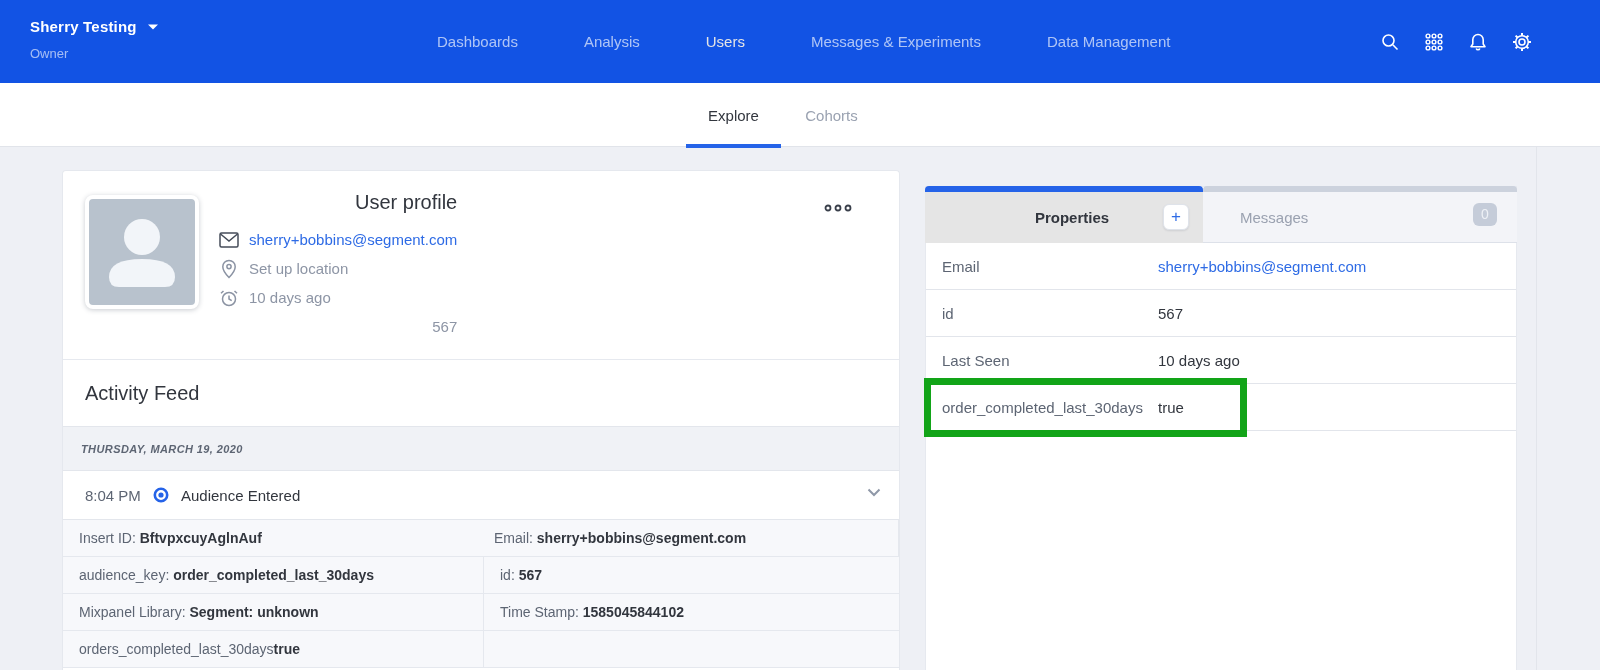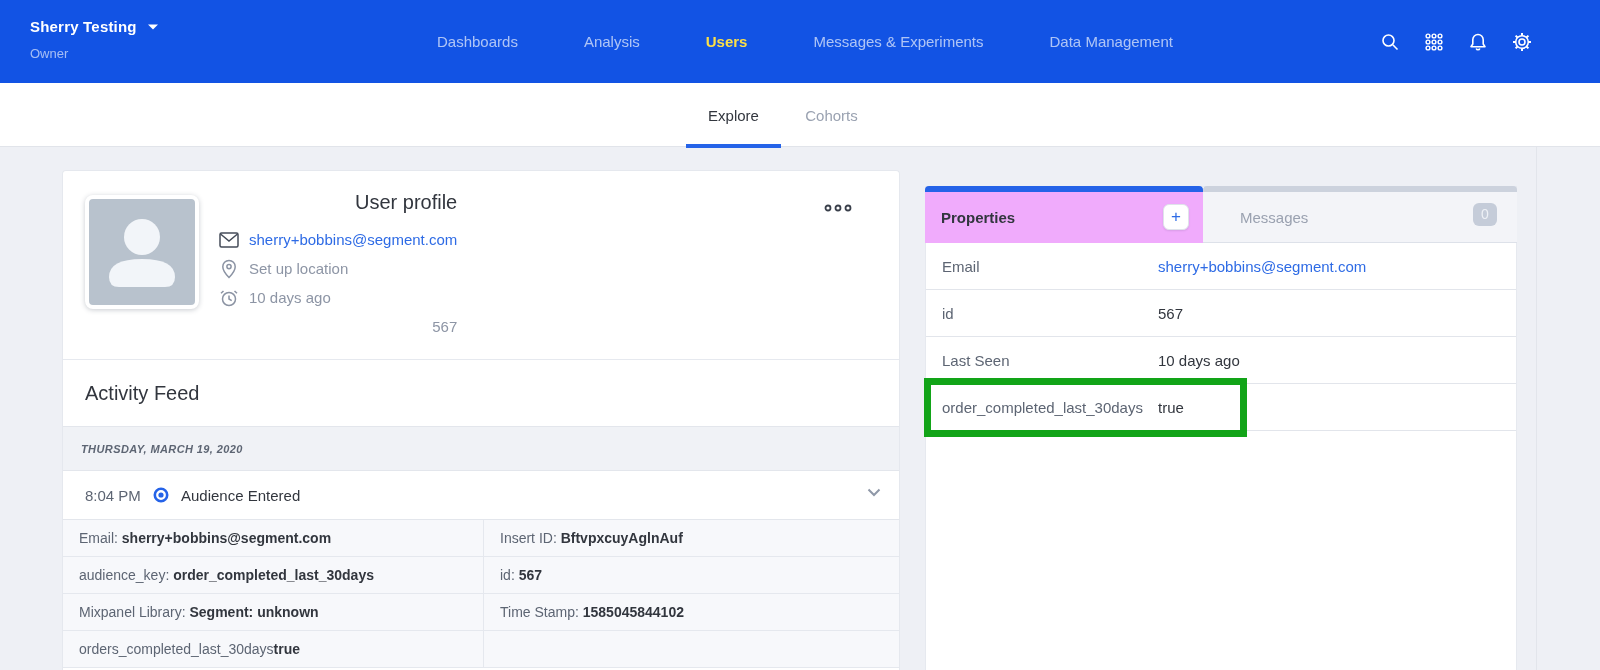--- a/index.html
+++ b/index.html
@@ -8,21 +8,21 @@
   .stage { position:relative; width:1600px; height:670px; }
 
   
   .header { position:absolute; left:0; top:0; width:1600px; height:83px; background:#1253e4; }
   .brand { position:absolute; left:30px; top:18px; color:#fff; }
   .brand-top { display:flex; align-items:center; gap:10px; cursor:pointer; }
   .brand-name { font-size:15px; font-weight:bold; letter-spacing:.2px; }
   .brand-role { margin-top:11px; font-size:13px; color:rgba(255,255,255,.62); }
   .nav { position:absolute; left:437px; top:0; height:83px; display:flex; align-items:center; gap:66px; }
   .nav-item { font-size:15px; color:rgba(255,255,255,.66); cursor:pointer; white-space:nowrap; }
-  .nav-item.active { color:#fde047; font-weight:bold; }
+  .nav-item.active { color:#e5e5e5; font-weight:normal; }
   .hicons { position:absolute; left:1380px; top:0; height:83px; display:flex; align-items:center; gap:24px; }
   .hicon { width:20px; height:20px; cursor:pointer; display:block; }
 
   
   .tabband { position:absolute; left:0; top:83px; width:1600px; height:64px; background:#fff;
     border-bottom:1px solid #e1e4ea; }
   .tab { position:absolute; top:0; height:64px; display:flex; align-items:center; justify-content:center;
     font-size:15px; cursor:pointer; }
   .tab-explore { left:686px; width:95px; color:#32363e; }
   .tab-explore::after { content:""; position:absolute; left:0; bottom:-1px; width:95px; height:4px; background:#2563e8; }
@@ -60,21 +60,21 @@
 
   
   .card-right { position:absolute; left:925px; top:186px; width:592px; height:484px; background:#fff;
     border:1px solid #e6e9ef; border-bottom:none; }
   .rtabs { display:flex; height:57px; margin:-1px -1px 0 -1px; }
   .rtab { position:relative; cursor:pointer; }
   .rtab .strip { height:6px; border-radius:4px 4px 0 0; }
   .rtab .tbody { height:51px; display:flex; align-items:center; }
   .rtab-props { width:278px; }
   .rtab-props .strip { background:#2563e8; }
-  .rtab-props .tbody { background:#f0abfc; }
+  .rtab-props .tbody { background:#e5e5e5;justify-content:center; }
   .rtab-props .tlabel { margin-left:16px; font-size:15px; font-weight:bold; color:#32363e; }
   .plus-btn { position:absolute; right:14px; top:18px; width:26px; height:26px; background:#fff;
     border:1px solid #dfe3ea; border-radius:6px; box-shadow:0 1px 2px rgba(40,50,70,.12);
     color:#2e6be5; font-size:17px; line-height:24px; text-align:center; cursor:pointer; }
   .rtab-msgs { flex:1; }
   .rtab-msgs .strip { background:#ccd2dd; }
   .rtab-msgs .tbody { background:#f3f4f8; border-bottom:1px solid #dde1e9; }
   .rtab-msgs .tlabel { margin-left:37px; font-size:15px; color:#9aa1b0; }
   .badge { position:absolute; right:20px; top:17px; min-width:24px; height:23px; padding:0 6px;
     background:#c5ccd9; border-radius:6px; color:#eef1f6; font-size:14px; line-height:23px; text-align:center; }
@@ -231,22 +231,22 @@
       <span class="af-name">Audience Entered</span>
       <span class="af-chevron">
         <svg width="14" height="9" viewBox="0 0 14 9" fill="none" stroke="#8f98a8" stroke-width="2">
           <path d="M1.5 1.5 L7 7 L12.5 1.5"></path>
         </svg>
       </span>
     </div>
 
     <div class="af-table">
       <div class="af-row">
+        <div class="af-cell r"><span>Insert ID: </span><b>BftvpxcuyAglnAuf</b></div>
         <div class="af-cell l"><span>Email: </span><b>sherry+bobbins@segment.com</b></div>
-        <div class="af-cell r"><span>Insert ID: </span><b>BftvpxcuyAglnAuf</b></div>
       </div>
       <div class="af-row">
         <div class="af-cell l"><span>audience_key: </span><b>order_completed_last_30days</b></div>
         <div class="af-cell r"><span>id: </span><b>567</b></div>
       </div>
       <div class="af-row">
         <div class="af-cell l"><span>Mixpanel Library: </span><b>Segment: unknown</b></div>
         <div class="af-cell r"><span>Time Stamp: </span><b>1585045844102</b></div>
       </div>
       <div class="af-row">

